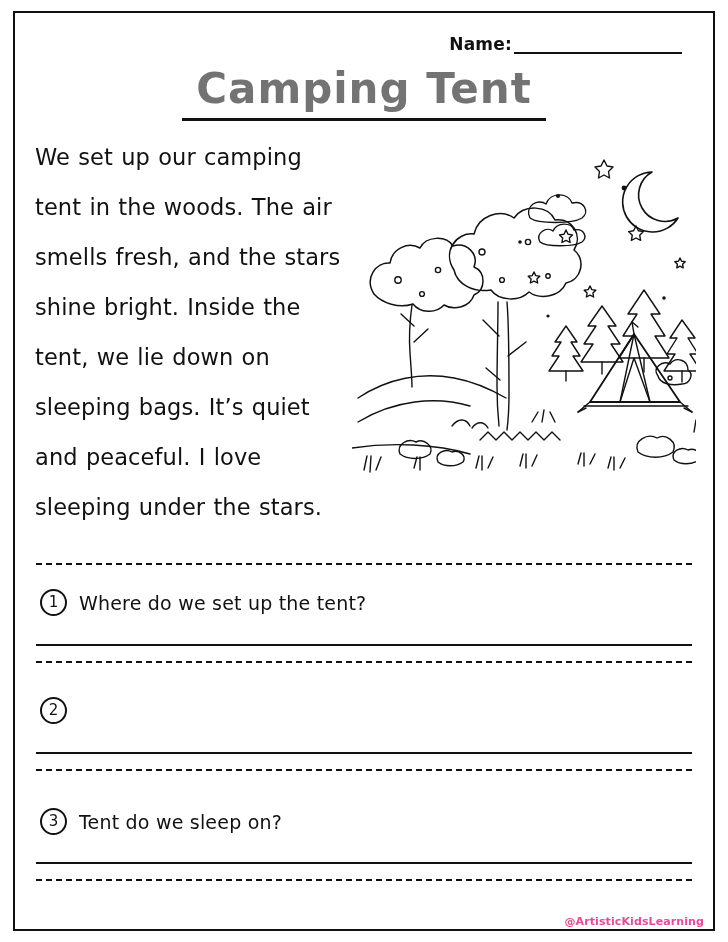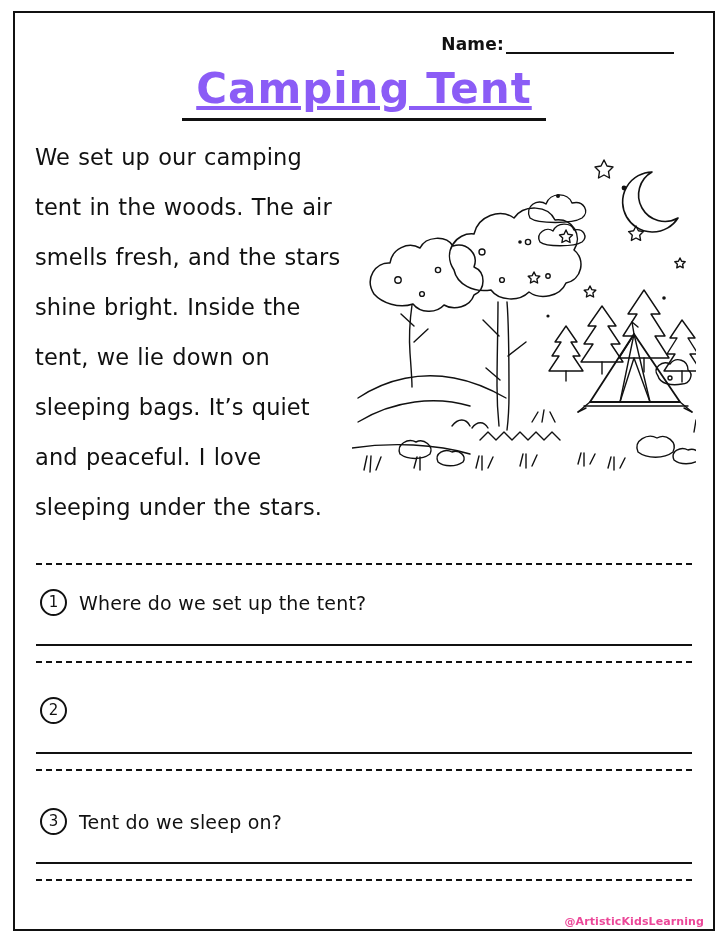--- a/index.html
+++ b/index.html
@@ -29,21 +29,21 @@
     top: 11px;
     width: 702px;
     height: 920px;
     border: 2px solid #111111;
     box-sizing: border-box;
   }
 
   
   .name-row {
     position: absolute;
-    right: 54px;
+    right: 46px;
     top: 36px;
     display: flex;
     align-items: flex-end;
     gap: 2px;
   }
   .name-label {
     font-family: "DejaVu Sans", sans-serif;
     font-size: 17px;
     font-weight: 700;
     letter-spacing: .2px;
@@ -67,22 +67,21 @@
   }
   .title {
     display: inline-block;
     font-family: "DejaVu Sans", sans-serif;
     font-size: 42px;
     font-weight: 700;
     letter-spacing: 1px;
     line-height: 1.1;
     padding: 0 14px 6px 14px;
     border-bottom: 3px solid #111;
-    color: #8b5cf6;
-    text-decoration: underline;
+    color: #737373;
   }
 
   
   .story {
     position: absolute;
     left: 35px;
     top: 132px;
     width: 320px;
   }
   .story p {

